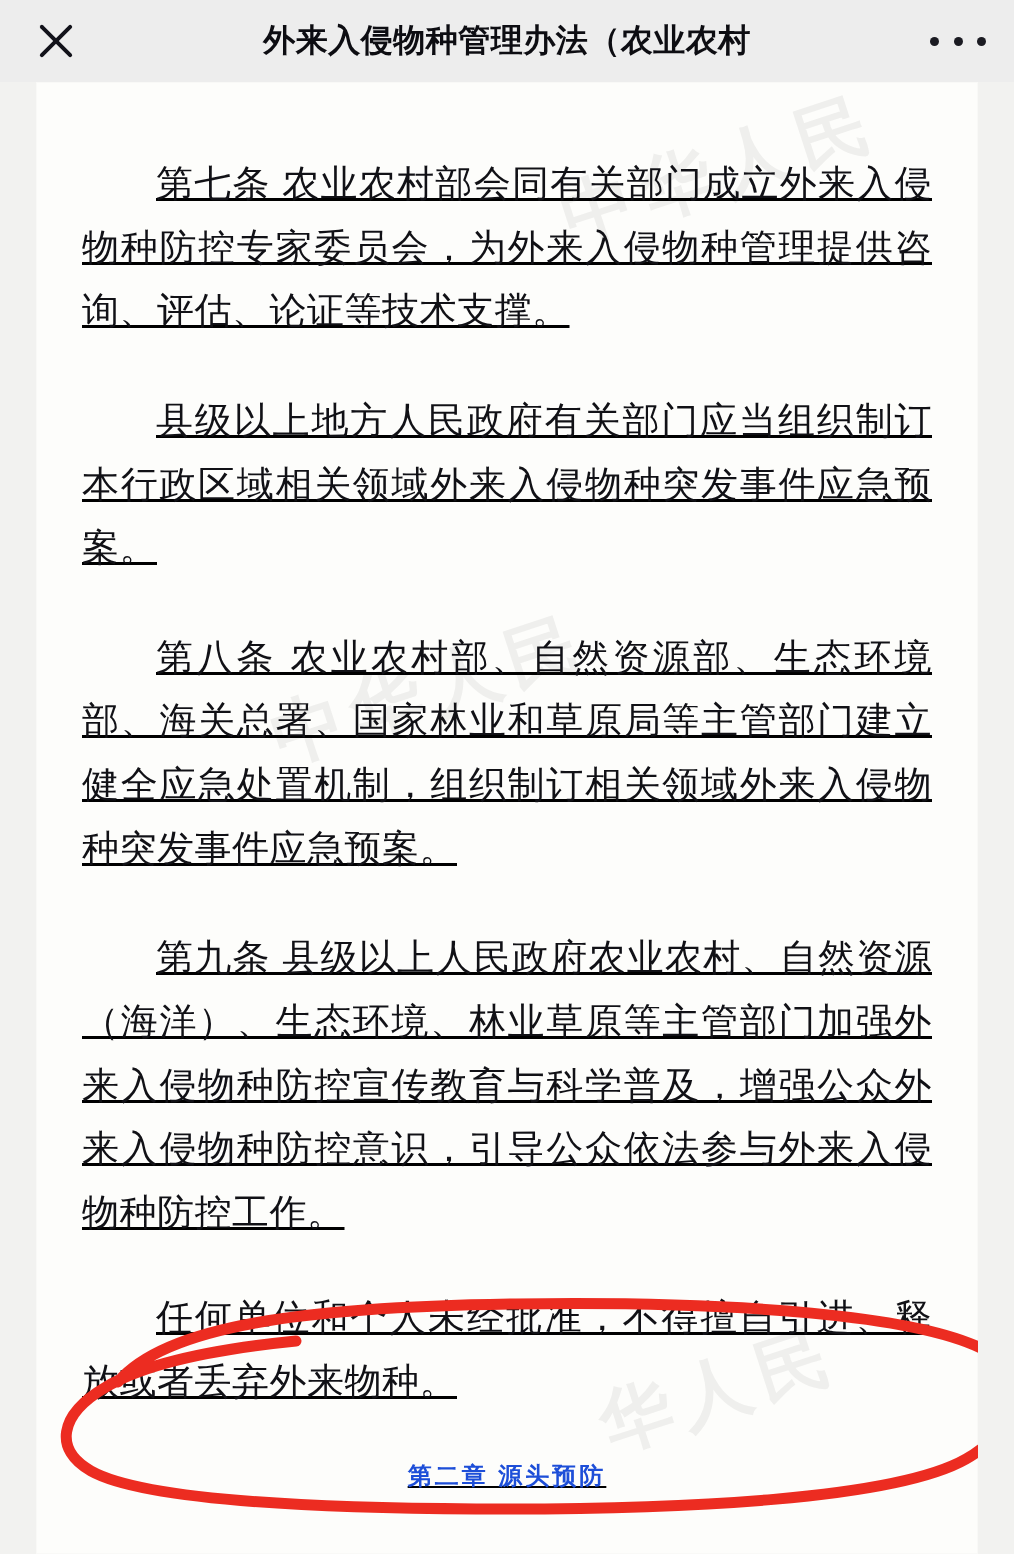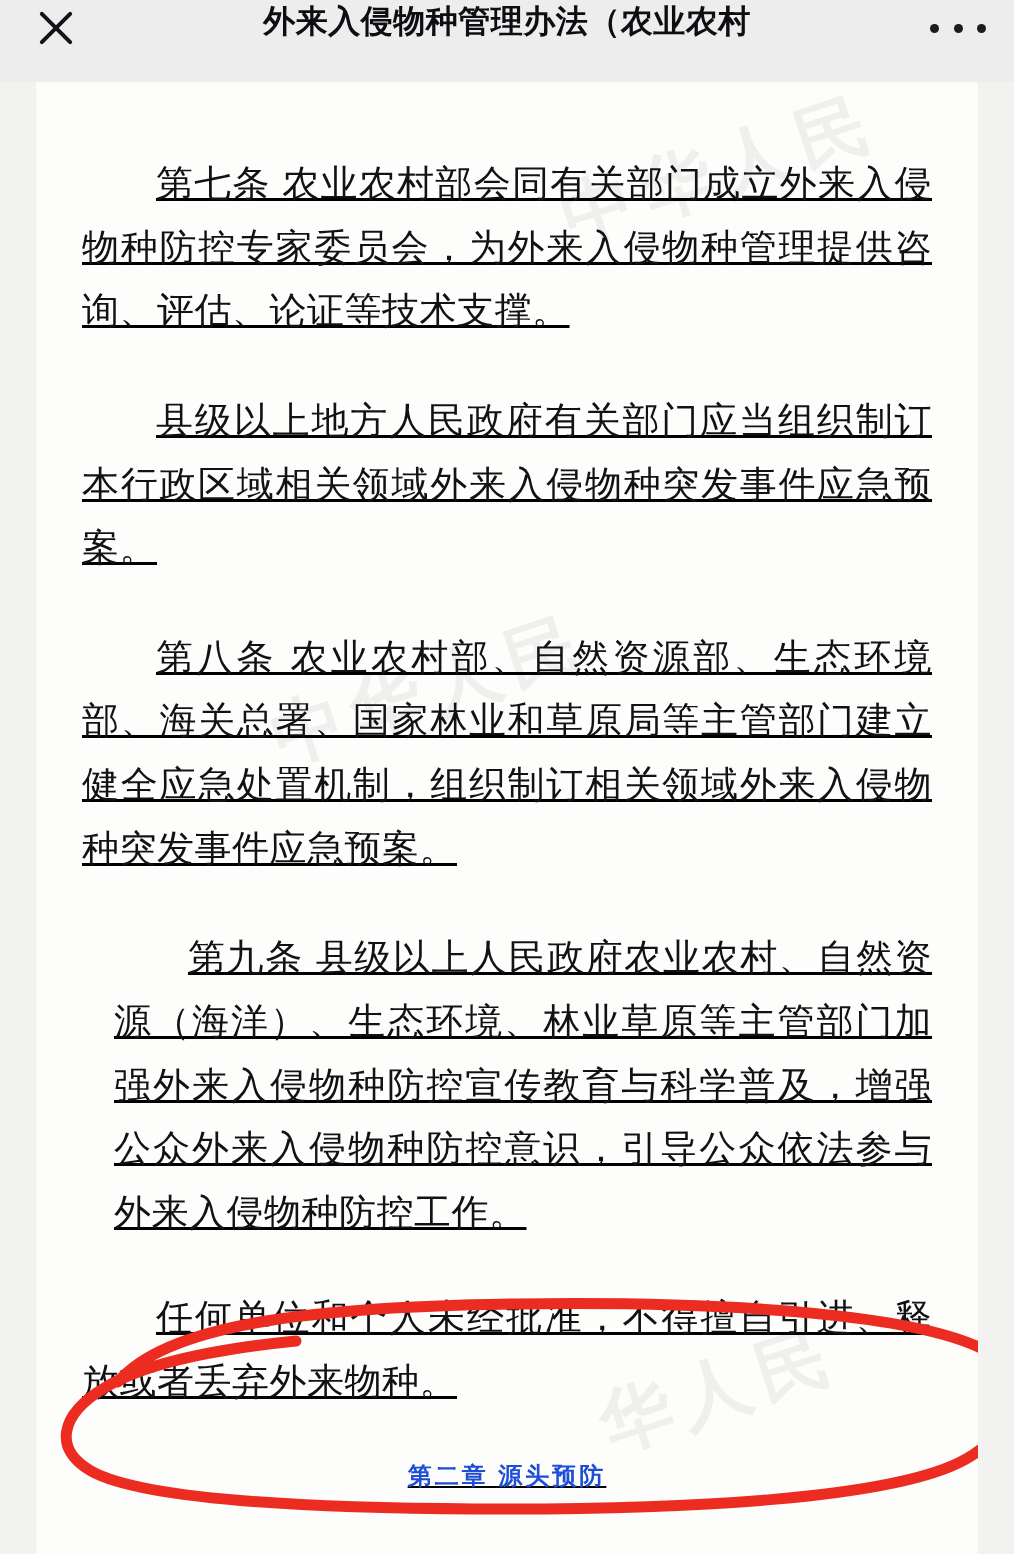--- a/index.html
+++ b/index.html
@@ -14,21 +14,21 @@
     overflow: hidden;
     position: relative;
   }
 
   
   .navbar {
     position: relative;
     height: 82px;
     background: #ededed;
     display: flex;
-    align-items: flex-start;
+    align-items: center;
     box-sizing: border-box;
     padding: 0 28px;
   }
   .nav-close {
     width: 56px;
     height: 56px;
     flex: 0 0 auto;
     position: relative;
     cursor: pointer;
   }
@@ -131,21 +131,21 @@
   }
   p.para {
     margin: 0 0 46px 0;
     font-size: 37px;
     line-height: 1.72;
     color: #111116;
     text-indent: 2em;
     text-align: justify;
     letter-spacing: 0.5px;
   }
-  p.para.tight { margin-bottom: 42px; margin-left: 32px; }
+  p.para.tight { margin-bottom: 42px; }
 
   .highlighted {
     position: relative;
     margin-bottom: 58px;
   }
 
   
   .annotation {
     position: absolute;
     left: 10px;

